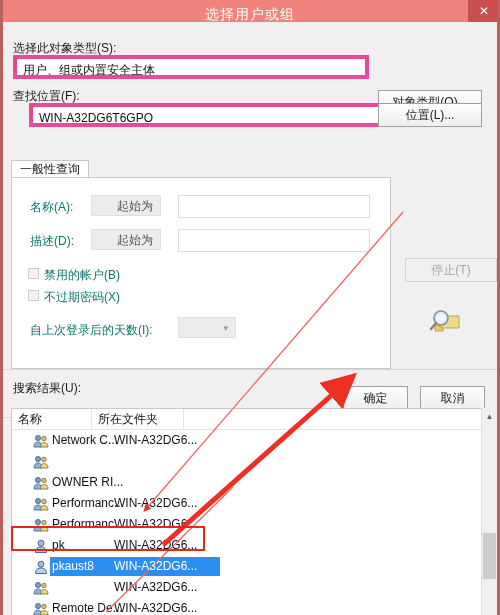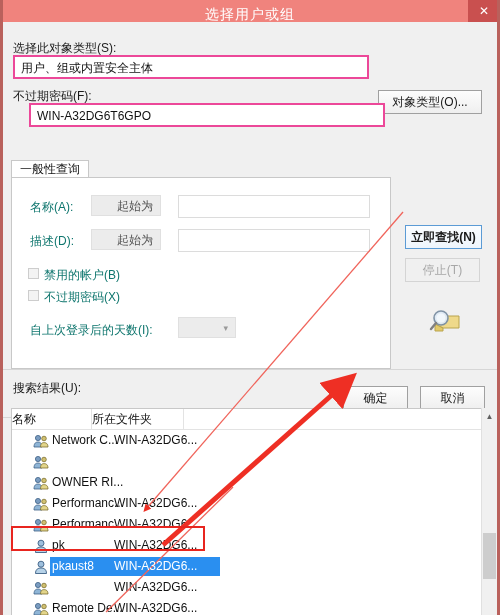--- a/index.html
+++ b/index.html
@@ -47,21 +47,21 @@
   .content{
     position:absolute;left:0;top:22px;width:494px;height:582px;
     background:#f0f0f0;
   }
   .lbl{
     position:absolute;font-size:12px;color:#1a1a1a;white-space:nowrap;
   }
   .lbl.dim{color:#0f766e;}
   .txtbox{
     position:absolute;background:#ffffff;
-    border:2px solid #ec4899;
+    border:4px solid #ec4899;
     box-sizing:border-box;
     font-size:12px;color:#111;
     line-height:22px;
     padding-left:6px;
     white-space:nowrap;overflow:hidden;
   }
   .txtbox.empty{border:1px solid #dcdcdc;}
   .btn{
     position:absolute;box-sizing:border-box;
     background:linear-gradient(#fdfdfd,#efefef);
@@ -126,21 +126,21 @@
     box-sizing:border-box;overflow:hidden;
   }
   .list-header{
     position:absolute;left:0;top:0;width:486px;height:20px;
     background:#ffffff;border-bottom:1px solid #e3e3e3;
   }
   .hcell{
     position:absolute;top:0;height:20px;line-height:20px;
     font-size:12px;color:#111;
     border-right:1px solid #e3e3e3;box-sizing:border-box;
-    white-space:nowrap;cursor:pointer;
+    padding-left:6px;white-space:nowrap;cursor:pointer;
   }
   .row{
     position:absolute;left:16px;width:470px;height:21px;
   }
   .row .nm{
     position:absolute;left:24px;top:0;height:21px;line-height:21px;
     font-size:12px;color:#111;white-space:nowrap;
   }
   .row .fd{
     position:absolute;left:86px;top:0;height:21px;line-height:21px;
@@ -187,22 +187,23 @@
     </div>
   </div>
   <div class="title-underline"></div>
 
   <div class="content">
 
     <div class="lbl" style="left:10px;top:18px;">选择此对象类型(S):</div>
     <div class="txtbox" style="left:10px;top:33px;width:356px;height:24px;line-height:22px;">用户、组或内置安全主体</div>
     <div class="btn" style="left:375px;top:33px;width:104px;height:24px;margin-top:35px;">对象类型(O)...</div>
 
-    <div class="lbl" style="left:10px;top:66px;">不过期密码(F):</div>
+    <div class="lbl" style="left:10px;top:66px;">查找位置(F):</div>
     <div class="txtbox" style="left:10px;top:81px;width:356px;height:24px;line-height:22px;margin-left:16px;">WIN-A32DG6T6GPO</div>
+    <div class="btn" style="left:375px;top:81px;width:104px;height:24px;">位置(L)...</div>
 
     <div class="tabstrip">
       <div class="tab">一般性查询</div>
     </div>
     <div class="groupbox"></div>
 
     <div class="lbl dim" style="left:27px;top:177px;">名称(A):</div>
     <div class="combo" style="left:88px;top:173px;width:70px;height:21px;">
       <span>起始为</span>
       <span class="caret">▾</span>
@@ -221,22 +222,21 @@
 
     <div class="chk" style="left:25px;top:268px;"></div>
     <div class="lbl dim" style="left:41px;top:267px;">不过期密码(X)</div>
 
     <div class="lbl dim" style="left:27px;top:300px;">自上次登录后的天数(I):</div>
     <div class="combo blank" style="left:175px;top:295px;width:58px;height:21px;">
       <span></span>
       <span class="caret" style="color:#9a9a9a;">▾</span>
     </div>
 
-    <div class="btn default" style="left:402px;top:203px;width:77px;height:24px;">立即查找(N)</div>
-    <div class="btn disabled" style="left:402px;top:236px;width:75px;height:24px;">停止(T)</div>
+    <div class="btn disabled" style="left:402px;top:236px;width:92px;height:24px;">停止(T)</div>
 
     <div style="position:absolute;left:420px;top:285px;width:40px;height:30px;">
       <svg width="40" height="30" viewBox="0 0 40 30">
         <path d="M12 17 L22 9 L36 9 L36 21 L20 21 Z" fill="#efd98a" stroke="#b9a44e" stroke-width="1"></path>
         <path d="M12 17 L12 24 L20 24 L20 21 Z" fill="#e3c968" stroke="#b9a44e" stroke-width="1"></path>
         <circle cx="18" cy="11" r="7" fill="#dfeaf5" stroke="#7b8fa3" stroke-width="1.6" opacity="0.95"></circle>
         <circle cx="18" cy="11" r="4.6" fill="#f4f9fd" opacity="0.85"></circle>
         <line x1="13" y1="16" x2="8" y2="22" stroke="#808080" stroke-width="2.4" stroke-linecap="round"></line>
       </svg>
     </div>

